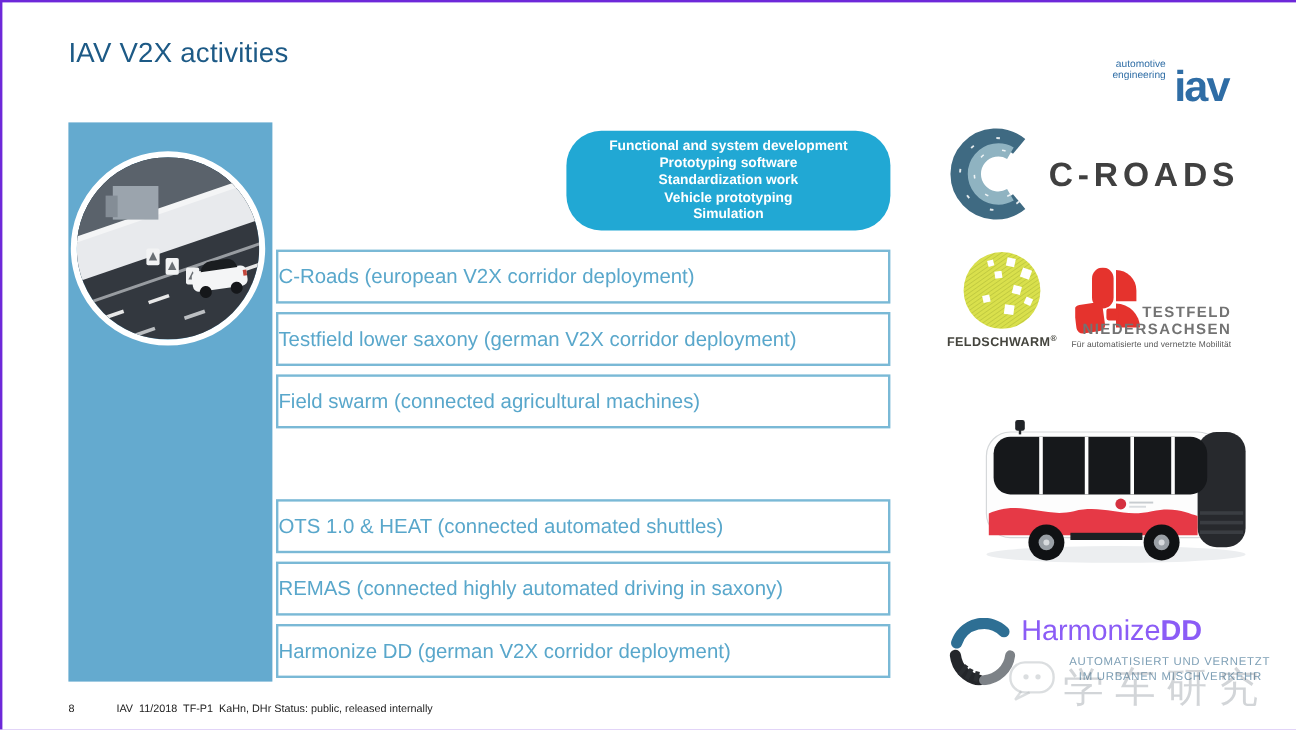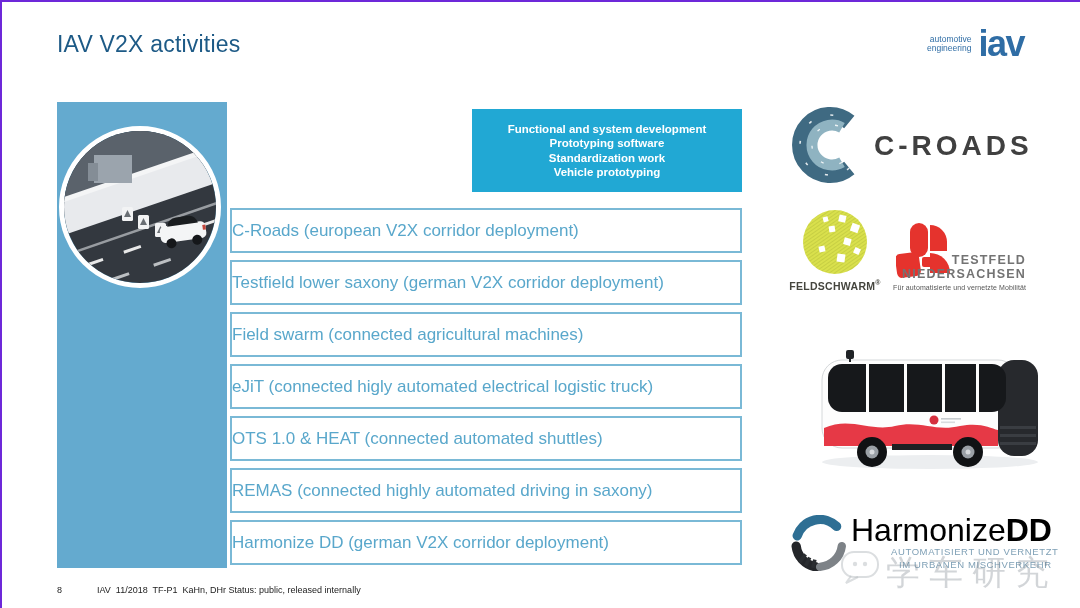--- a/index.html
+++ b/index.html
@@ -3,50 +3,50 @@
 <meta charset="utf-8">
 <style>
   html,body{margin:0;padding:0;}
   body{width:1080px;height:608px;font-family:"Liberation Sans",sans-serif;background:#fff;}
   .slide{position:relative;width:1078px;height:606px;border:2px solid #6d28d9;background:#fff;overflow:hidden;}
 
   .title{position:absolute;left:55px;top:29px;font-size:23px;color:#1d5a86;letter-spacing:.2px;}
 
   .brand{position:absolute;top:27px;right:56px;display:flex;align-items:center;gap:7px;}
   .brand-tagline{font-size:8.5px;line-height:9.5px;color:#2f6da5;text-align:right;font-weight:400;}
-  .brand-logo{font-size:36px;font-weight:700;color:#2f6da5;line-height:30px;letter-spacing:-1.5px;}
+  .brand-logo{font-size:36px;font-weight:700;color:#2f6da5;line-height:30px;letter-spacing:-1.5px;margin-top:28px;}
 
   .sidebar{position:absolute;left:55px;top:100px;width:170px;height:466px;background:#64aacf;}
   .scene{position:absolute;left:2px;top:24px;width:152px;height:152px;border:5px solid #fff;border-radius:50%;overflow:hidden;}
   .research{position:absolute;left:0;width:100%;top:252px;text-align:center;color:#fff;font-size:26px;line-height:30px;}
 
   .capbox{position:absolute;left:470px;top:107px;width:270px;height:83px;background:#21a8d4;color:#fff;
           font-weight:700;font-size:11.5px;line-height:14.3px;text-align:center;
-          display:flex;flex-direction:column;justify-content:center;}
+          display:flex;flex-direction:column;justify-content:center;border-radius:29px;}
 
   .project{position:absolute;left:228px;width:508px;height:41px;border:2px solid #7ab9d6;background:#fff;
            font-size:17px;color:#59a7cb;display:flex;align-items:center;}
   .p0{top:206px}.p1{top:258px}.p2{top:310px}.p3{top:362px}.p4{top:414px}.p5{top:466px}.p6{top:518px}
 
   .croads-icon{position:absolute;left:788px;top:103px;}
   .croads-label{position:absolute;left:872px;top:128px;font-size:28px;font-weight:700;letter-spacing:4px;color:#404040;}
 
   .feld-icon{position:absolute;left:799px;top:206px;}
   .feld-label{position:absolute;left:776px;top:277px;width:114px;text-align:center;font-size:10.5px;font-weight:700;color:#45453e;letter-spacing:.3px;}
   .feld-label sup{font-size:7px;}
 
   .testfeld-icon{position:absolute;left:894px;top:221px;}
   .testfeld-text{position:absolute;left:888px;top:252px;width:136px;text-align:right;}
   .testfeld-text .l1,.testfeld-text .l2{font-size:12.5px;font-weight:700;letter-spacing:1.2px;color:#737373;line-height:13.5px;}
   .testfeld-text .tag{font-size:7px;color:#555;margin-top:3px;letter-spacing:.1px;}
 
   .bus{position:absolute;left:798px;top:326px;}
 
   .harmonize-icon{position:absolute;left:789px;top:513px;}
-  .harmonize-name{position:absolute;left:849px;top:510px;font-size:32px;color:#000000;}
+  .harmonize-name{position:absolute;left:849px;top:510px;font-size:24px;color:#8b5cf6;}
   .harmonize-name .bold{font-weight:800;}
   .harmonize-tag{position:absolute;left:853px;top:544px;font-size:9.5px;color:#7fa0b6;letter-spacing:.6px;line-height:12.5px;margin-left:36px;}
   .harmonize-tag .t2{padding-left:8px;}
 
   .wm-icon{position:absolute;left:838px;top:548px;opacity:.5;}
   .wm-text{position:absolute;left:884px;top:548px;font-size:34px;letter-spacing:9px;color:rgba(105,115,125,.30);}
 
   .footer-page{position:absolute;left:55px;top:583px;font-size:9px;color:#222;}
   .footer-text{position:absolute;left:95px;top:583px;font-size:9px;color:#222;white-space:pre;}
 </style>
@@ -100,26 +100,26 @@
         </g>
       </svg>
     </div>
   </div>
 
   <div class="capbox">
     <div>Functional and system development</div>
     <div>Prototyping software</div>
     <div>Standardization work</div>
     <div>Vehicle prototyping</div>
+    <div>Simulation</div>
   </div>
 
   <div class="project p0">C-Roads (european V2X corridor deployment)</div>
   <div class="project p1">Testfield lower saxony (german V2X corridor deployment)</div>
   <div class="project p2">Field swarm (connected agricultural machines)</div>
-  <div class="project p3">eJiT (connected higly automated electrical logistic truck)</div>
   <div class="project p4">OTS 1.0 &amp; HEAT (connected automated shuttles)</div>
   <div class="project p5">REMAS (connected highly automated driving in saxony)</div>
   <div class="project p6">Harmonize DD (german V2X corridor deployment)</div>
 
   <div class="croads-icon">
     <svg width="80" height="80" viewBox="0 0 80 80">
       <path d="M59.3,63 A30,30 0 1 1 59.3,17" fill="none" stroke="#3f6a82" stroke-width="16"></path>
       <path d="M59.3,63 A30,30 0 1 1 59.3,17" fill="none" stroke="#ffffff" stroke-width="1.6" stroke-dasharray="3 20" opacity=".85"></path>
       <path d="M52,57.3 A20,20 0 1 1 52,22.7" fill="none" stroke="#8fb3c1" stroke-width="11"></path>
       <path d="M52,57.3 A20,20 0 1 1 52,22.7" fill="none" stroke="#ffffff" stroke-width="1.3" stroke-dasharray="3 16" opacity=".85"></path>

